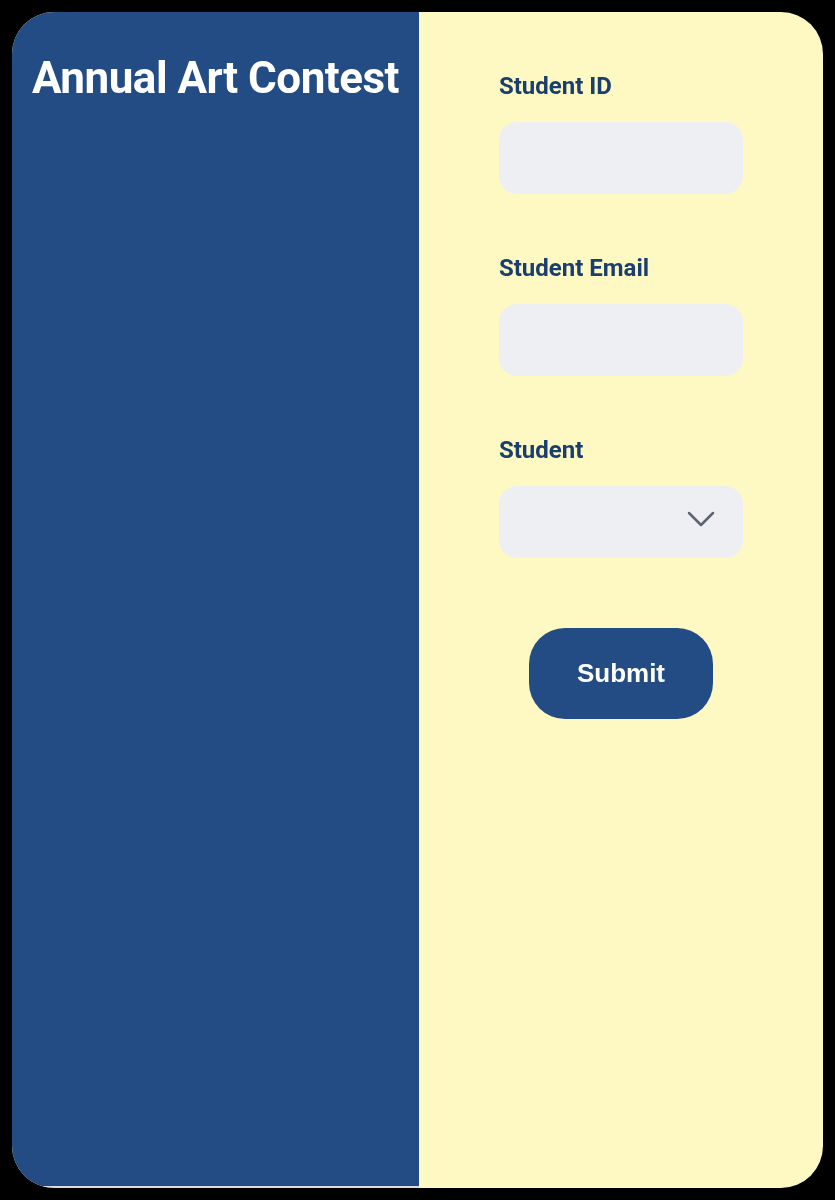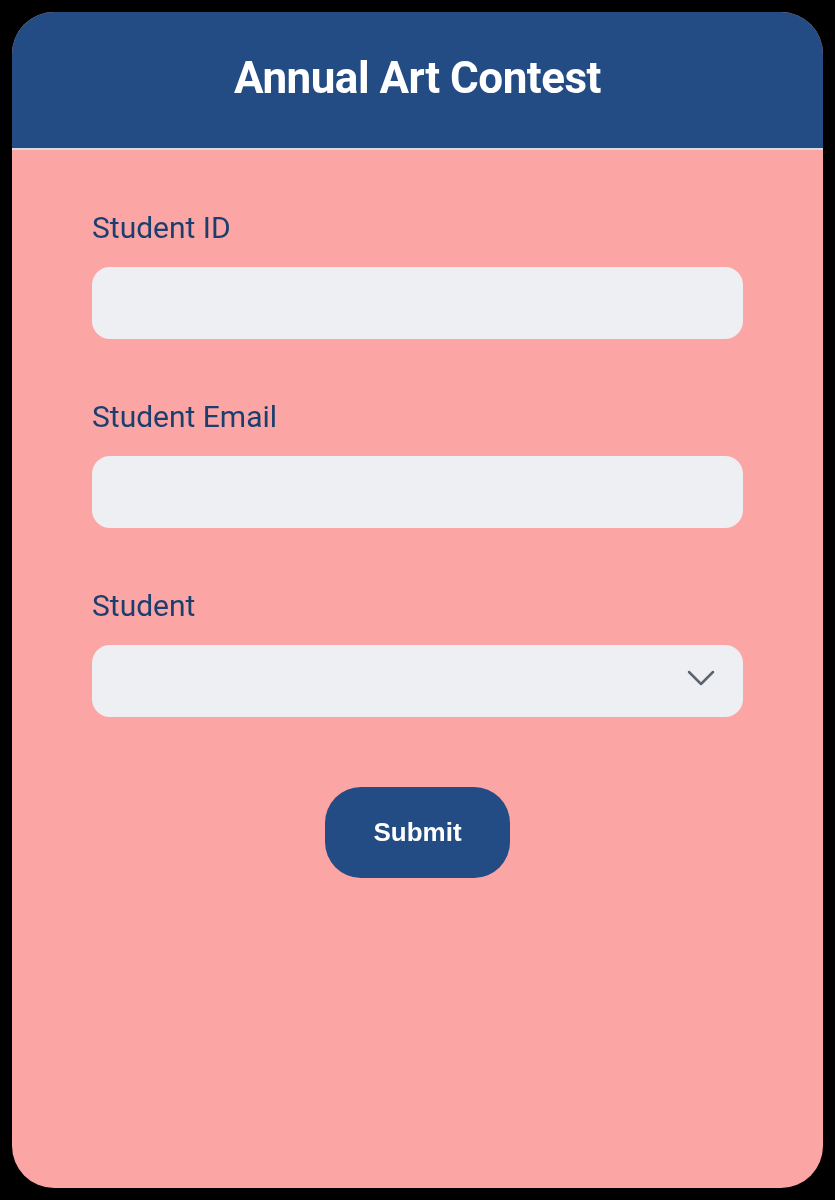--- a/index.html
+++ b/index.html
@@ -10,27 +10,27 @@
     
     body {
       font-family: -apple-system, BlinkMacSystemFont, 'Segoe UI', Roboto, Helvetica, Arial, sans-serif;
       background: #000;
       width: 835px;
       height: 1200px;
       padding: 12px;
     }
     
     .card {
-      background: #fca5a5;
+      background: #fef9c3;
       border-radius: 42px;
       width: 100%;
       height: 100%;
       overflow: hidden;
       display: flex;
-      flex-direction: column;
+      flex-direction: row;
     }
     
     .header {
       background: #234b84;
       padding: 40px 20px 44px;
       text-align: center;
       border-bottom: 2px solid #d8dce0;
     }
     
     .header-title {
@@ -46,22 +46,22 @@
       display: flex;
       flex-direction: column;
     }
     
     .field-group {
       margin-bottom: 60px;
     }
     
     .field-label {
       color: #1a3f6e;
-      font-size: 30px;
-      font-weight: 400;
+      font-size: 24px;
+      font-weight: 700;
       margin-bottom: 22px;
       display: block;
     }
     
     .text-input {
       width: 100%;
       height: 72px;
       background: #edeff3;
       border: none;
       border-radius: 18px;

